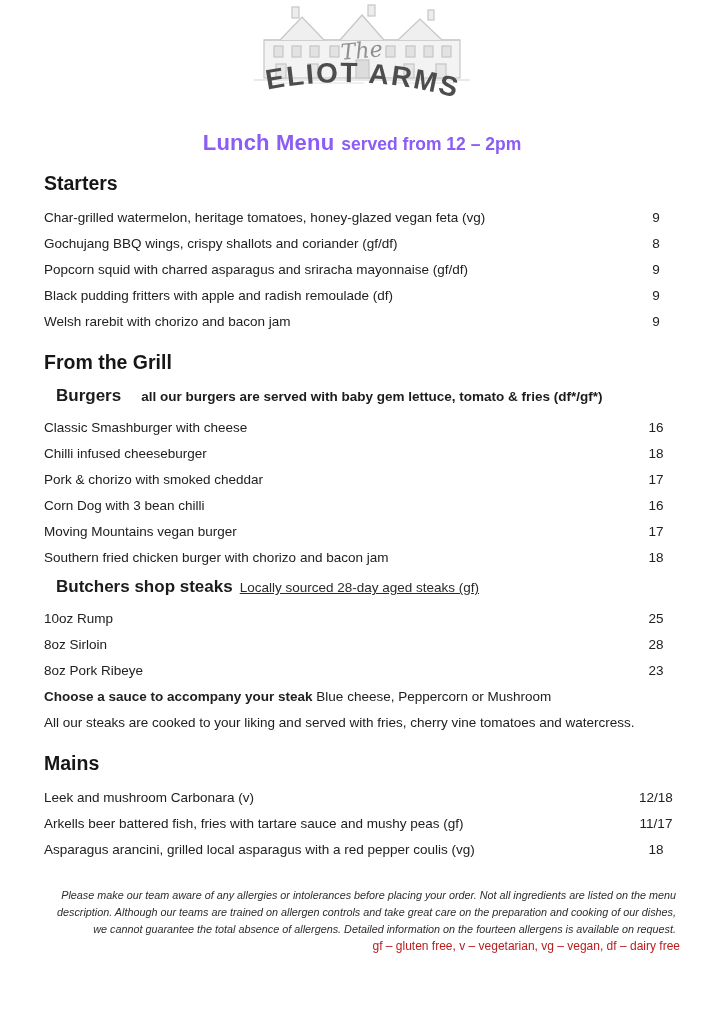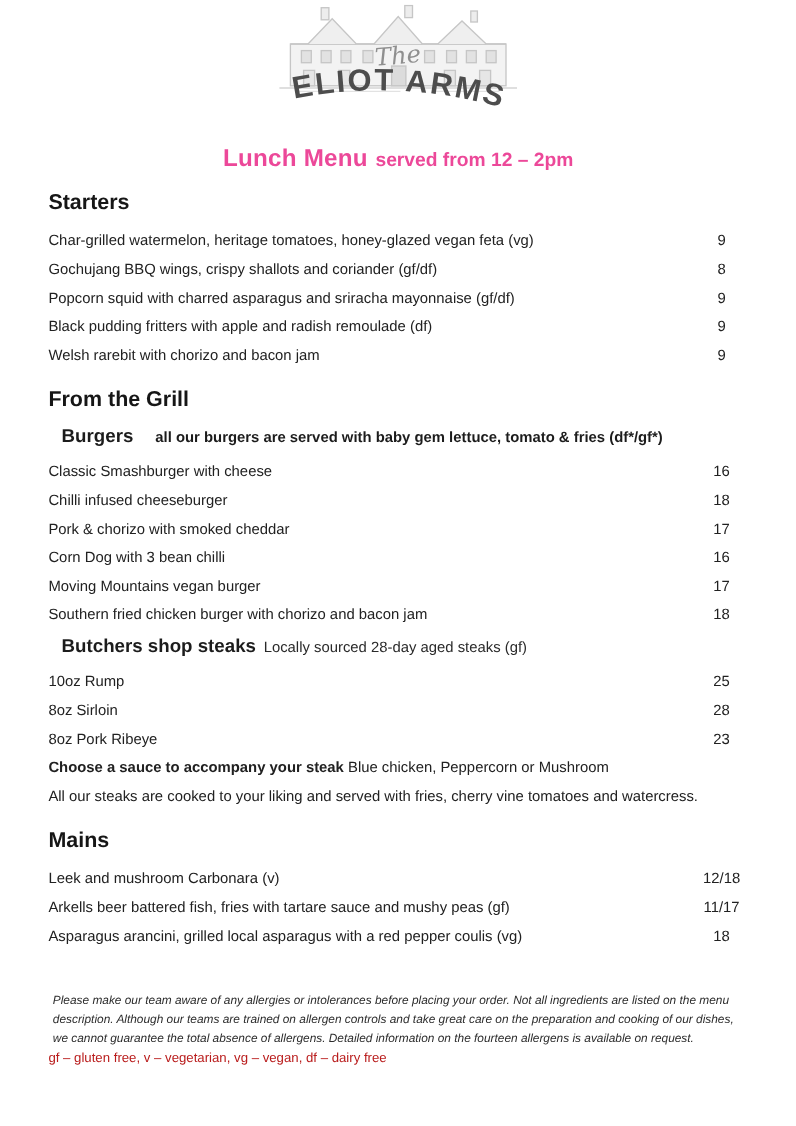--- a/index.html
+++ b/index.html
@@ -22,60 +22,60 @@
     width: 236px;
     margin: 0 auto;
     text-align: center;
   }
   
   .menu-title {
     text-align: center;
     margin-top: 14px;
     margin-bottom: 14px;
     font-weight: bold;
-    color: #ec4899;
+    color: #8b5cf6;
   }
   .menu-title .main { font-size: 22px; letter-spacing: 0.2px; }
   .menu-title .tail { font-size: 17.5px; margin-left: 7px; }
   
   .section-heading {
     font-size: 19.5px;
     font-weight: bold;
     color: #161616;
     margin-top: 16px;
     margin-bottom: 10px;
   }
   .sub-heading {
     margin-top: 4px;
     margin-bottom: 6px;
     line-height: 24px;
   }
   .sub-heading .big { font-size: 17px; font-weight: bold; margin-left: 12px; }
   .sub-heading .note-bold { font-size: 13.5px; font-weight: bold; margin-left: 20px; }
-  .sub-heading .note-reg { font-size: 13.5px; font-weight: normal; color: #2a2a2a; margin-left: 7px; }
+  .sub-heading .note-reg { font-size: 13.5px; font-weight: normal; color: #2a2a2a; margin-left: 7px; text-decoration: underline; }
   .row {
     display: flex;
     align-items: baseline;
     line-height: 26px;
     font-size: 13.5px;
     color: #212121;
     gap: 12px;
   }
   .row .item-name { flex: 1; padding-right: 12px; }
   .row .item-price { width: 48px; flex-shrink: 0; text-align: center; }
   .text-line {
     line-height: 26px;
     font-size: 13.5px;
     color: #212121;
   }
   .text-line .bold { font-weight: bold; }
   
   .footer {
-    margin-top: 38px;
-    text-align: left;
+    margin-top: 24px;
+    text-align: right;
   }
   .footer .allergy {
     font-style: italic;
     font-size: 10.8px;
     line-height: 17px;
     color: #2c2c2c;
     width: 628px;
     margin: 0 auto;
   }
   .footer .legend {
@@ -204,21 +204,21 @@
   <div class="row">
     <span class="item-name">8oz Sirloin</span>
     <span class="item-price">28</span>
   </div>
   <div class="row">
     <span class="item-name">8oz Pork Ribeye</span>
     <span class="item-price">23</span>
   </div>
 
   <div class="text-line">
-    <span class="bold">Choose a sauce to accompany your steak</span><span> Blue chicken, Peppercorn or Mushroom</span>
+    <span class="bold">Choose a sauce to accompany your steak</span><span> Blue cheese, Peppercorn or Mushroom</span>
   </div>
   <div class="text-line">All our steaks are cooked to your liking and served with fries, cherry vine tomatoes and watercress.</div>
 
   <div class="section-heading">Mains</div>
 
   <div class="row">
     <span class="item-name">Leek and mushroom Carbonara (v)</span>
     <span class="item-price">12/18</span>
   </div>
   <div class="row">

